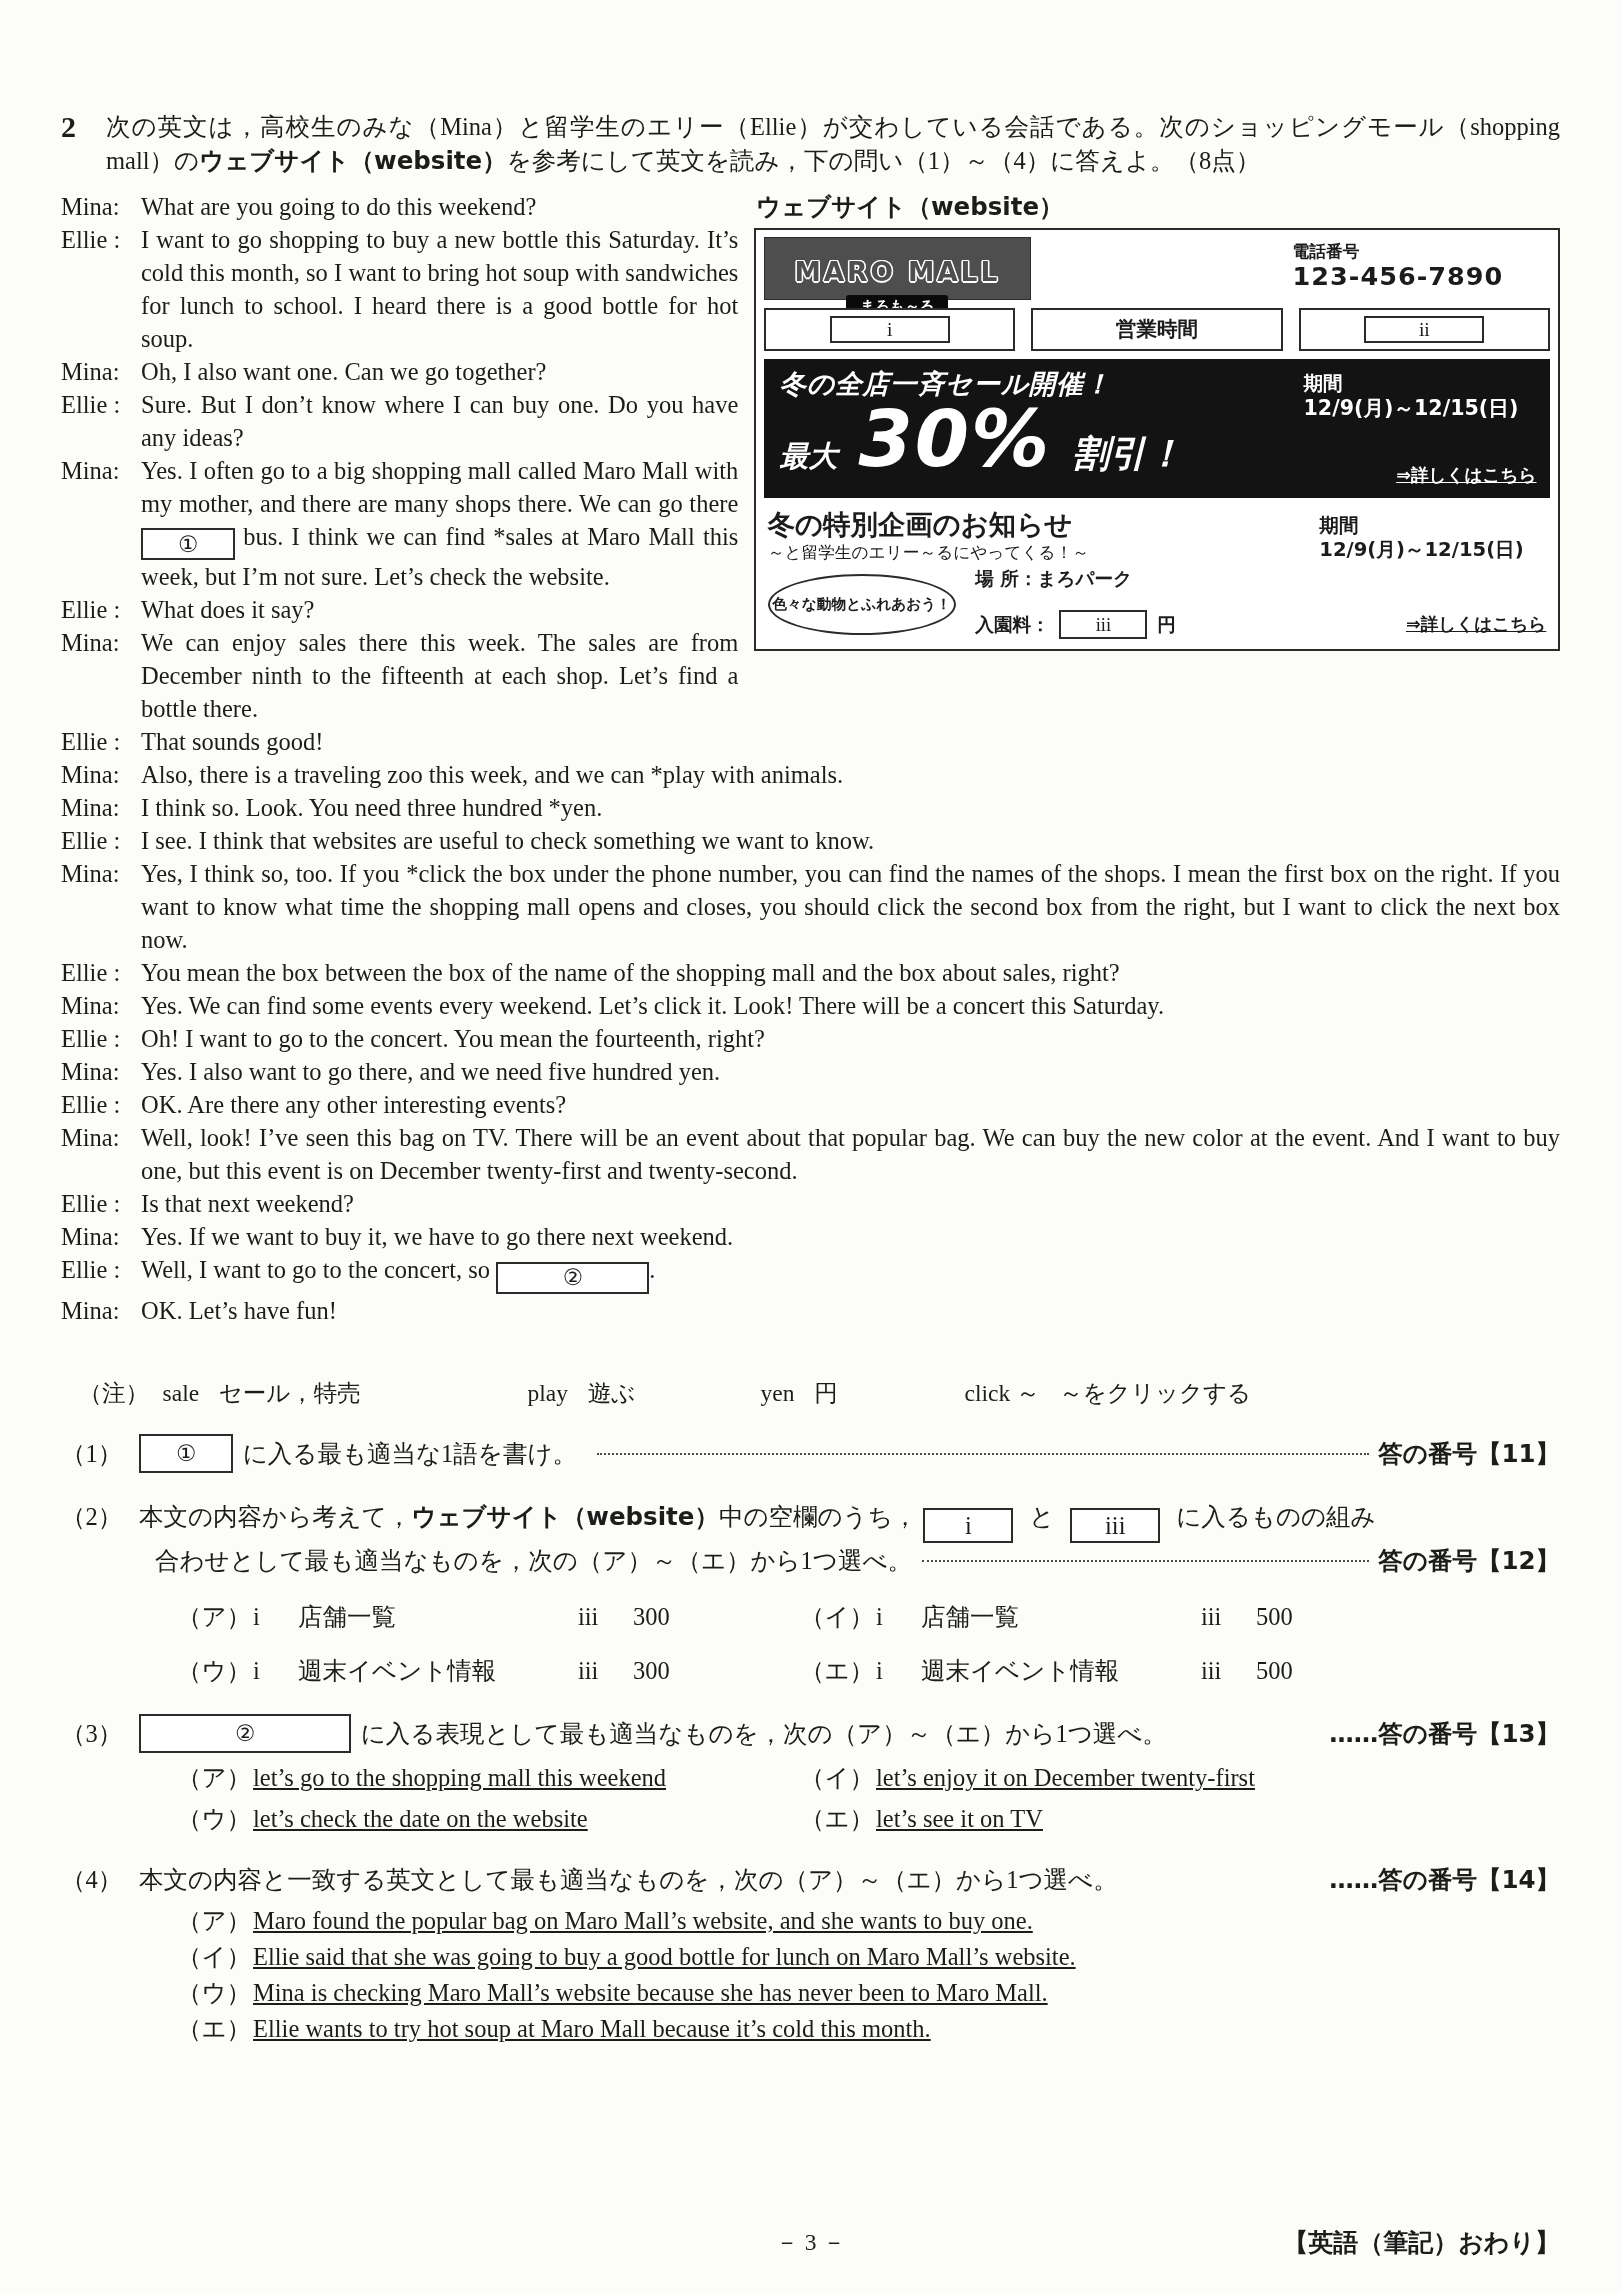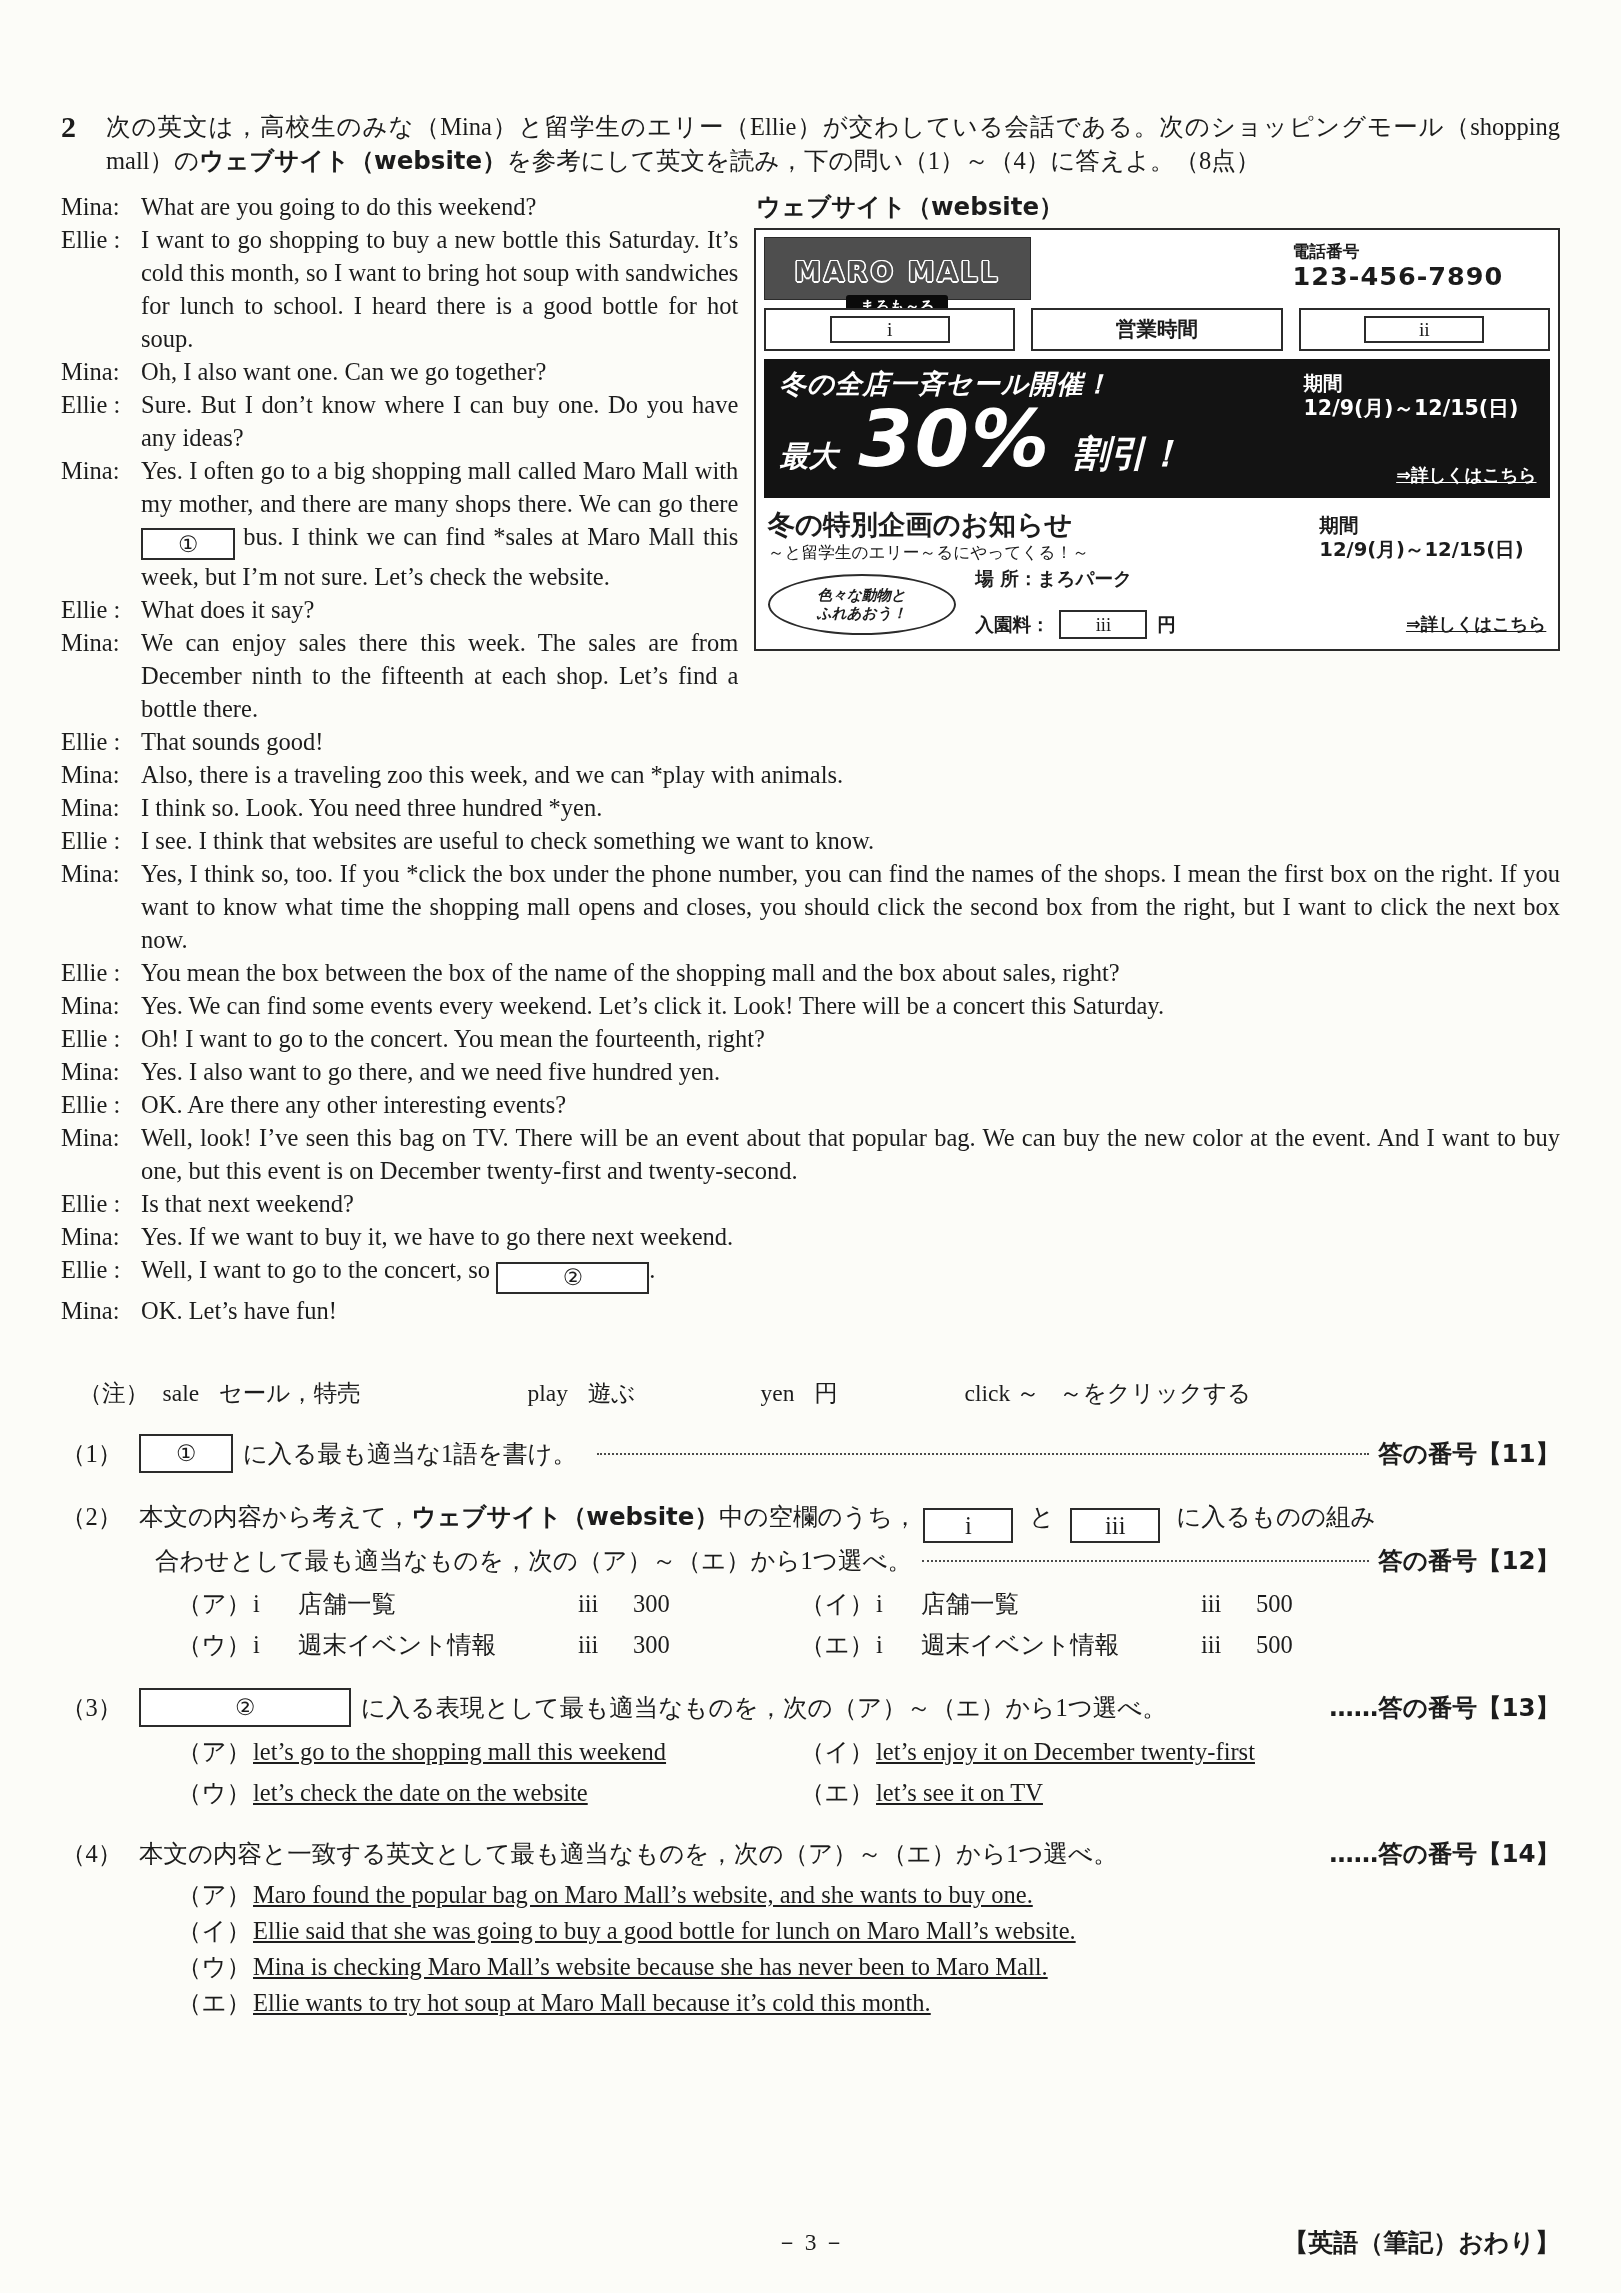--- a/index.html
+++ b/index.html
@@ -50,21 +50,21 @@
   .ws-sale-right { width:233px; display:flex; flex-direction:column; padding-top:3.9px; }
   .sale-period-label { font-weight:bold; font-size:19.6px; line-height:25.5px; }
   .sale-period { font-weight:bold; font-size:20.6px; line-height:25.5px; }
   .sale-link { margin-top:auto; font-weight:bold; font-size:17.6px; text-decoration:underline; text-align:right; }
 
   .ws-event { margin-top:7.8px; display:flex; padding:2px 3.9px 0 3.9px; }
   .ev-left { flex:1; }
   .ev-title { font-weight:bold; font-size:27.4px; line-height:33px; }
   .ev-sub { font-size:16.7px; line-height:21.6px; margin-top:1px; }
   .ev-row { display:flex; align-items:center; gap:19.6px; margin-top:3.9px; }
-  .ev-oval { flex:0 0 auto; border:2.9px solid #2b2b2b; border-radius:50%; width:188px; height:61px; display:flex; flex-direction:column; align-items:center; justify-content:center; font-weight:bold; font-size:14.7px; line-height:18.6px;font-style:italic; }
+  .ev-oval { flex:0 0 auto; border:2.9px solid #2b2b2b; border-radius:50%; width:188px; height:61px; display:flex; flex-direction:row; align-items:center; justify-content:center; font-weight:bold; font-size:14.7px; line-height:18.6px; }
   .ev-place { font-weight:bold; font-size:18.6px; line-height:23.5px; }
   .ev-fee-row { display:flex; align-items:center; gap:9.8px; margin-top:17px; font-weight:bold; font-size:18.6px; }
   .fee-box { border:2px solid #2b2b2b; width:88px; height:29px; display:flex; align-items:center; justify-content:center; font-weight:normal; font-size:18.6px; font-family:"Liberation Serif",serif; }
   .ev-right { width:227px; display:flex; flex-direction:column; padding-top:5.9px; }
   .ev-period-label { font-weight:bold; font-size:19.6px; line-height:24.5px; }
   .ev-period { font-weight:bold; font-size:19.6px; line-height:24.5px; }
   .ev-link { margin-top:auto; font-weight:bold; font-size:17.6px; text-decoration:underline; text-align:right; color:#1c1c1c; }
 
   .dline { text-align:justify; padding-left:80px; text-indent:-80px; }
   .speaker { display:inline-block; width:80px; text-indent:0; }
@@ -96,21 +96,21 @@
   .q2-line1 { display:block; }
   .q2-line1 .q-numm { display:inline-block; }
   .q2-line2 { display:flex; padding-left:94px; align-items:center; }
   .bold-seg { font-weight:bold; }
 
   .opt-grid { margin:7.8px 0 0 116px; display:grid; grid-template-columns:623px 1fr; row-gap:5.9px; }
   .opt2 { display:flex; align-items:baseline; }
   .opt-marker { width:76px; flex:0 0 auto; }
   .opt-roman { width:45px; flex:0 0 auto; font-family:"Liberation Serif",serif; }
   .opt-roman.r3 { width:55px; }
-  .opt-value { width:280px; flex:0 0 auto; }
+  .opt-value { width:280px; flex:0 0 auto;margin-top:13px; }
   .opt-num { font-family:"Liberation Serif",serif; }
   .opt-en { font-family:"Liberation Serif",serif;text-decoration:underline; }
   .q4-opts { margin:5.9px 0 0 116px; }
   .opt4 { display:flex; align-items:baseline; line-height:36px; }
 
   
   .footer { position:absolute; left:61px; right:61px; bottom:33px; height:35px; font-size:23.5px; }
   .footer-page { position:absolute; left:0; right:0; text-align:center; }
   .footer-end { position:absolute; right:0; font-weight:bold; font-size:25px; }
 </style>

